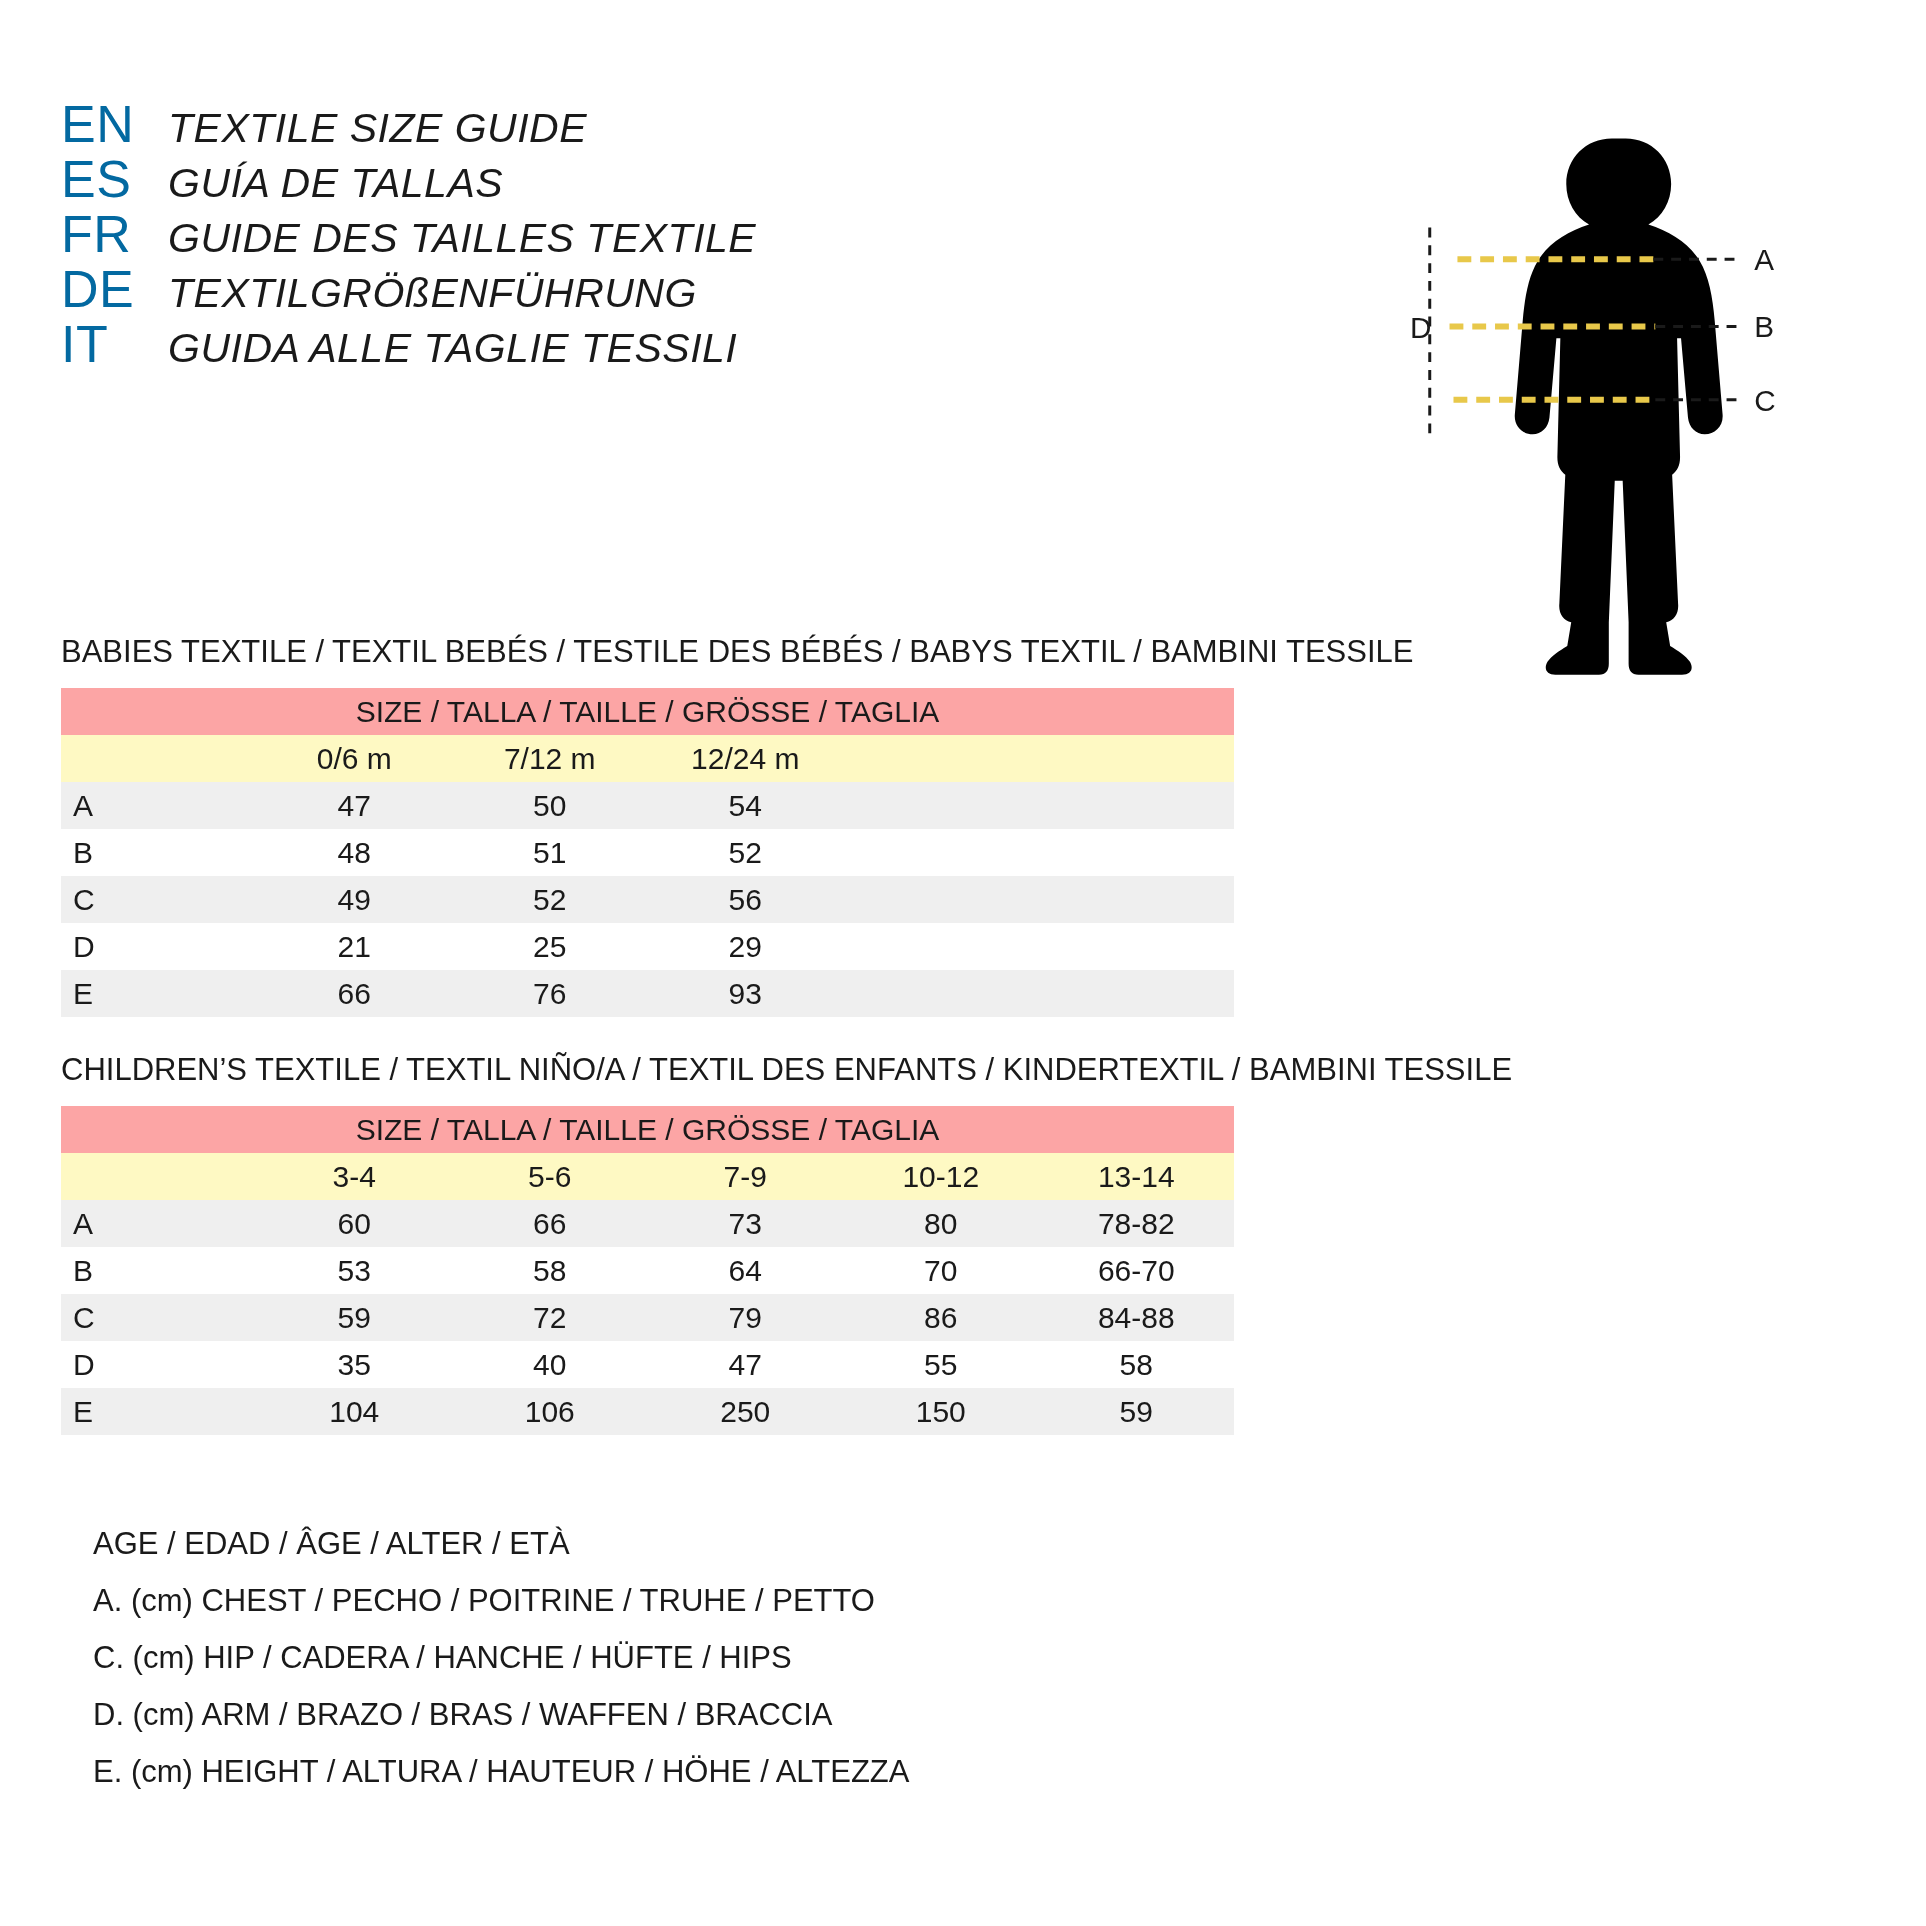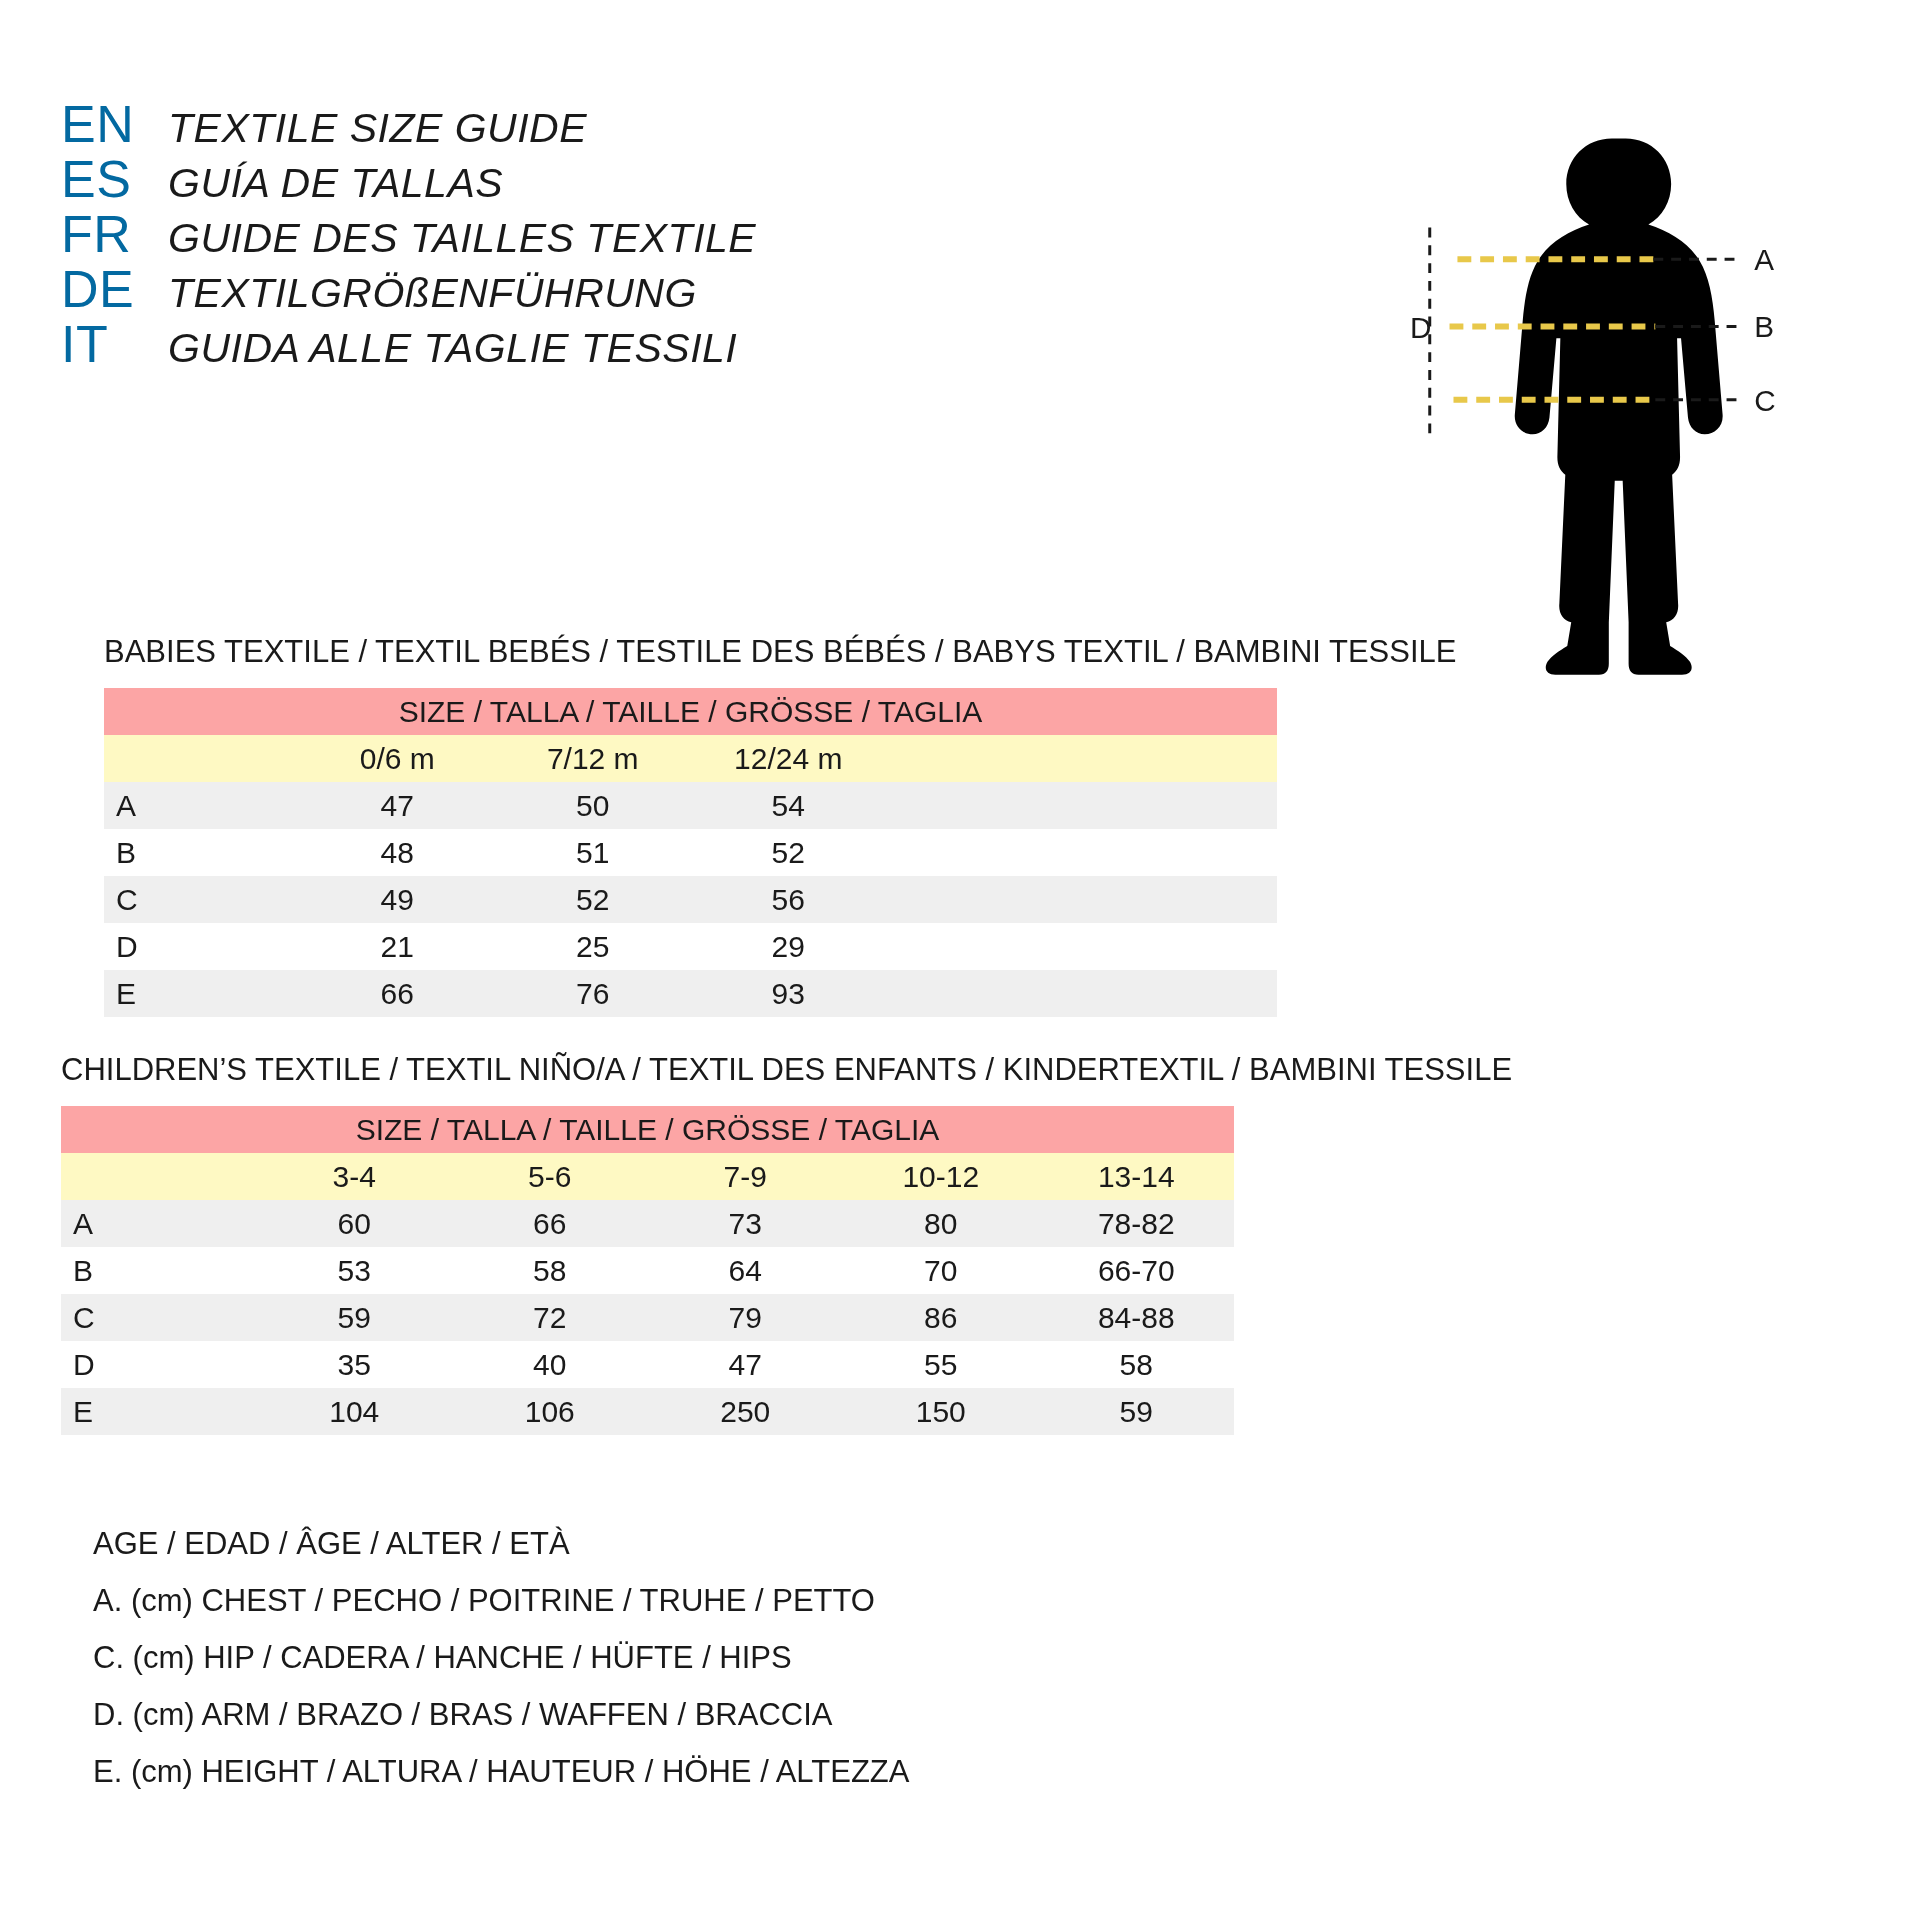--- a/index.html
+++ b/index.html
@@ -164,21 +164,21 @@
       <text x="352" y="335" font-family="Liberation Sans, sans-serif" font-size="30" fill="#1a1a1a">C</text>
 
       <line x1="24" y1="150" x2="24" y2="360" stroke="#1a1a1a" stroke-width="3" stroke-dasharray="10 8"></line>
       <text x="4" y="262" font-family="Liberation Sans, sans-serif" font-size="30" fill="#1a1a1a">D</text>
 
       <line x1="-38" y1="14" x2="-38" y2="600" stroke="#1a1a1a" stroke-width="3" stroke-dasharray="10 8" transform="translate(38,0) translate(-38,0)"></line>
       <text x="-78" y="262" font-family="Liberation Sans, sans-serif" font-size="30" fill="#1a1a1a" transform="translate(38,0)">E</text>
     </svg>
   </div>
 
-  <div class="section" style="top: 634px; margin-left: 43px;">
+  <div class="section" style="top: 634px;">
     <div class="section-title">BABIES TEXTILE / TEXTIL BEBÉS / TESTILE DES BÉBÉS / BABYS TEXTIL / BAMBINI TESSILE</div>
     <table class="size-table">
       <tbody>
           <tr class="hdr-band">
         <td colspan="6">SIZE / TALLA / TAILLE / GRÖSSE / TAGLIA</td>
       </tr>
       <tr class="col-head">
         <td class="row-label"></td>
         <td>0/6 m</td>
         <td>7/12 m</td>

